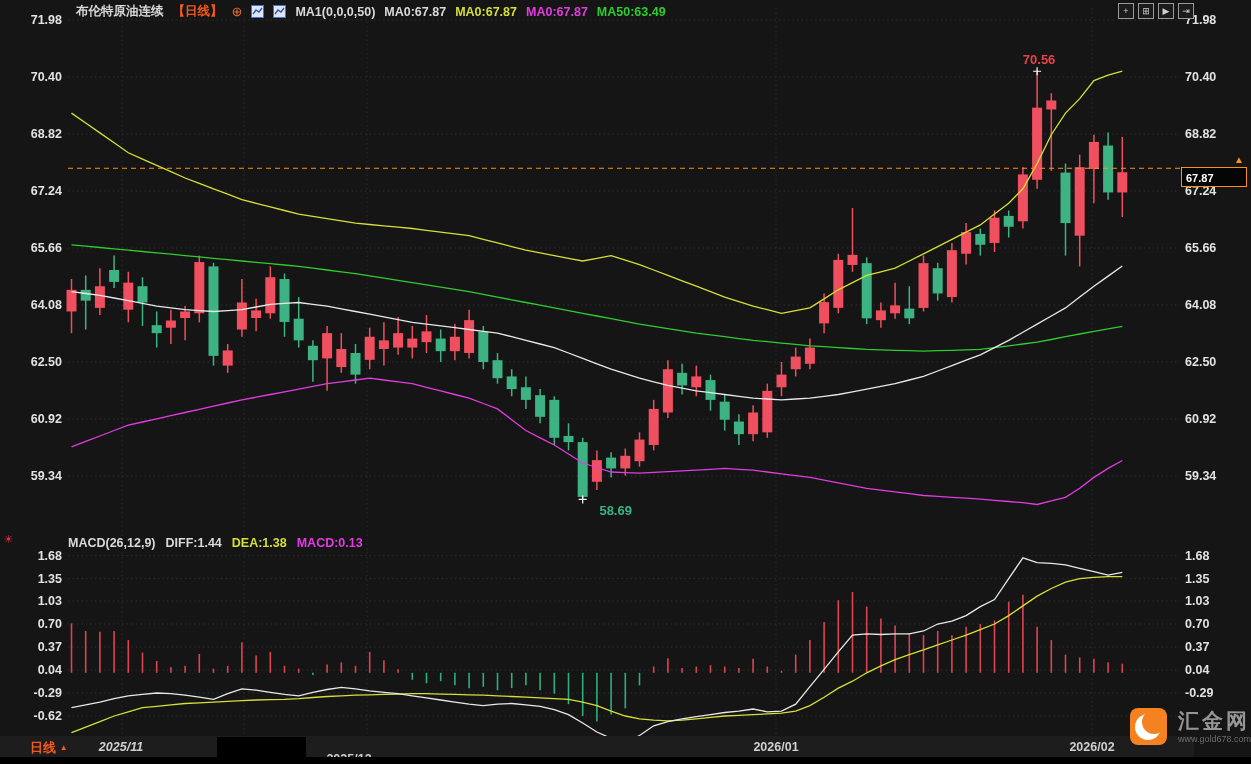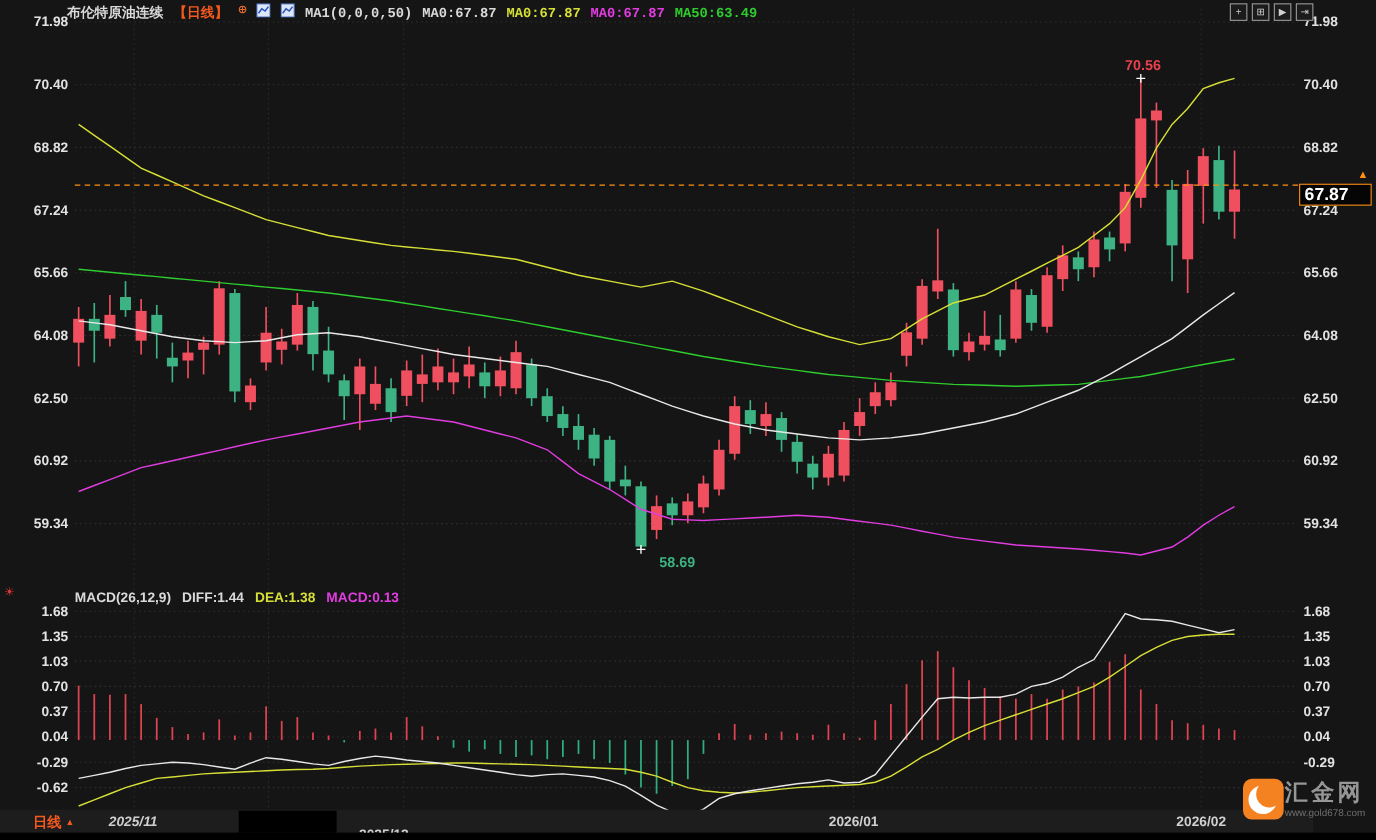--- a/index.html
+++ b/index.html
@@ -1,50 +1,50 @@
 <!DOCTYPE html>
 <html><head>
 <meta charset="utf-8">
 <style>
   html,body{margin:0;padding:0;background:#151515;width:1251px;height:764px;overflow:hidden;
     font-family:"Liberation Sans",sans-serif;}
   #app{position:relative;width:1251px;height:764px;background:#151515;}
   #chart-svg{position:absolute;left:0;top:0;}
-  .hdr{position:absolute;left:61px;top:3px;display:flex;gap:9px;
-    font-size:12.5px;font-weight:700;white-space:nowrap;z-index:5;font-family:Liberation Mono, monospace;}
+  .hdr{position:absolute;left:76px;top:3px;display:flex;gap:9px;align-items:center;
+    font-size:12.5px;font-weight:700;white-space:nowrap;z-index:5;}
   .hdr .grp{display:flex;gap:9px;align-items:center;}
   .t-title{color:#d9d9d9;}
   .t-period{color:#f4591d;}
   .plus-ico{color:#f07030;font-size:13px;font-weight:400;line-height:13px;}
   .kline-ico{display:inline-block;line-height:0;}
   .axis-lbl{position:absolute;font-size:12.5px;font-weight:700;color:#e2e2e2;line-height:14px;}
   .axis-left{width:60px;text-align:right;left:2px;}
   .axis-right{left:1185px;text-align:left;}
   #toolbar{position:absolute;left:1118px;top:3px;display:flex;gap:4px;z-index:6;}
   .tb-ico{width:14px;height:14px;border:1px solid #9a9a9a;color:#cfcfcf;font-size:9px;
     display:flex;align-items:center;justify-content:center;background:#1b1b1b;cursor:pointer;}
   #mhdr{position:absolute;left:68px;top:536px;display:flex;gap:10px;align-items:center;
     font-size:12.5px;font-weight:700;white-space:nowrap;z-index:5;}
   #alarm{position:absolute;left:2px;top:533px;width:13px;height:13px;color:#e03535;
     font-size:11px;line-height:13px;text-align:center;}
   #pricetag{position:absolute;left:1181px;width:66px;height:20px;background:#050505;
-    border:1.5px solid #ff9015;color:#ffffff;font-size:16px;font-weight:700;
+    border:1.5px solid #ff9015;color:#ffffff;font-size:11px;font-weight:700;
     line-height:20px;padding-left:4px;z-index:7;box-sizing:border-box;}
   #tagarrow{position:absolute;left:1234px;color:#ff9015;font-size:10px;line-height:10px;z-index:7;}
   .anno{position:absolute;width:90px;text-align:center;font-size:13px;font-weight:700;z-index:4;}
   #anno-high{color:#e8404c;}
   #anno-low{color:#3cb383;}
   #botbar{position:absolute;left:0;top:736px;width:1194px;height:21px;background:#1d1d1d;z-index:8;}
   #botblack{position:absolute;left:0;top:757px;width:1251px;height:7px;background:#000;z-index:8;}
   #period-btn{position:absolute;left:30px;top:3px;color:#f4591d;font-size:13px;font-weight:700;cursor:pointer;}
   #period-btn .arr{font-size:8px;vertical-align:2px;}
   .datelbl{position:absolute;top:4px;transform:translateX(-50%);color:#cfcfcf;
     font-size:12.5px;font-weight:700;}
   #redact{position:absolute;left:217px;top:1px;width:89px;height:20px;background:#000;}
-  #logo{position:absolute;left:1130px;top:708px;display:flex;align-items:flex-start;gap:1px;z-index:9;cursor:pointer;}
+  #logo{position:absolute;left:1130px;top:708px;display:flex;align-items:flex-start;gap:11px;z-index:9;cursor:pointer;}
   .logo-ico{width:37px;height:37px;background:#f58220;border-radius:8px;position:relative;overflow:hidden;flex:none;}
   .logo-ico:before{content:"";position:absolute;left:5px;top:6px;width:26px;height:26px;background:#fff;border-radius:50%;}
   .logo-ico:after{content:"";position:absolute;left:12px;top:2px;width:24px;height:24px;background:#f58220;border-radius:50%;}
   .logo-txt{display:flex;flex-direction:column;}
   .logo-name{color:#969696;font-size:21px;font-weight:700;letter-spacing:3px;line-height:26px;}
   .logo-url{color:#6e6e6e;font-size:9px;line-height:11px;}
 </style>
 </head>
 <body>
 

